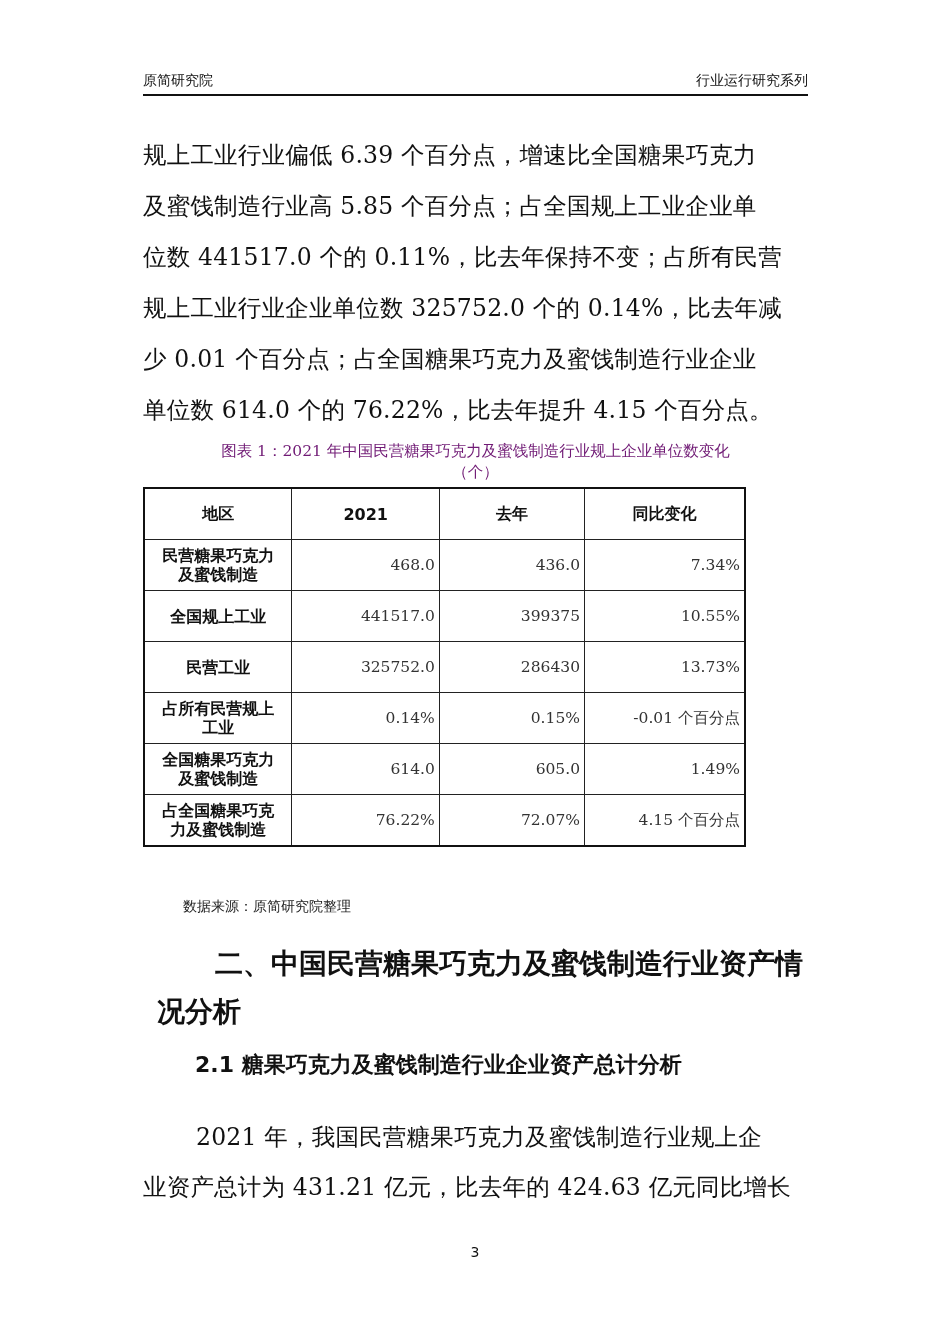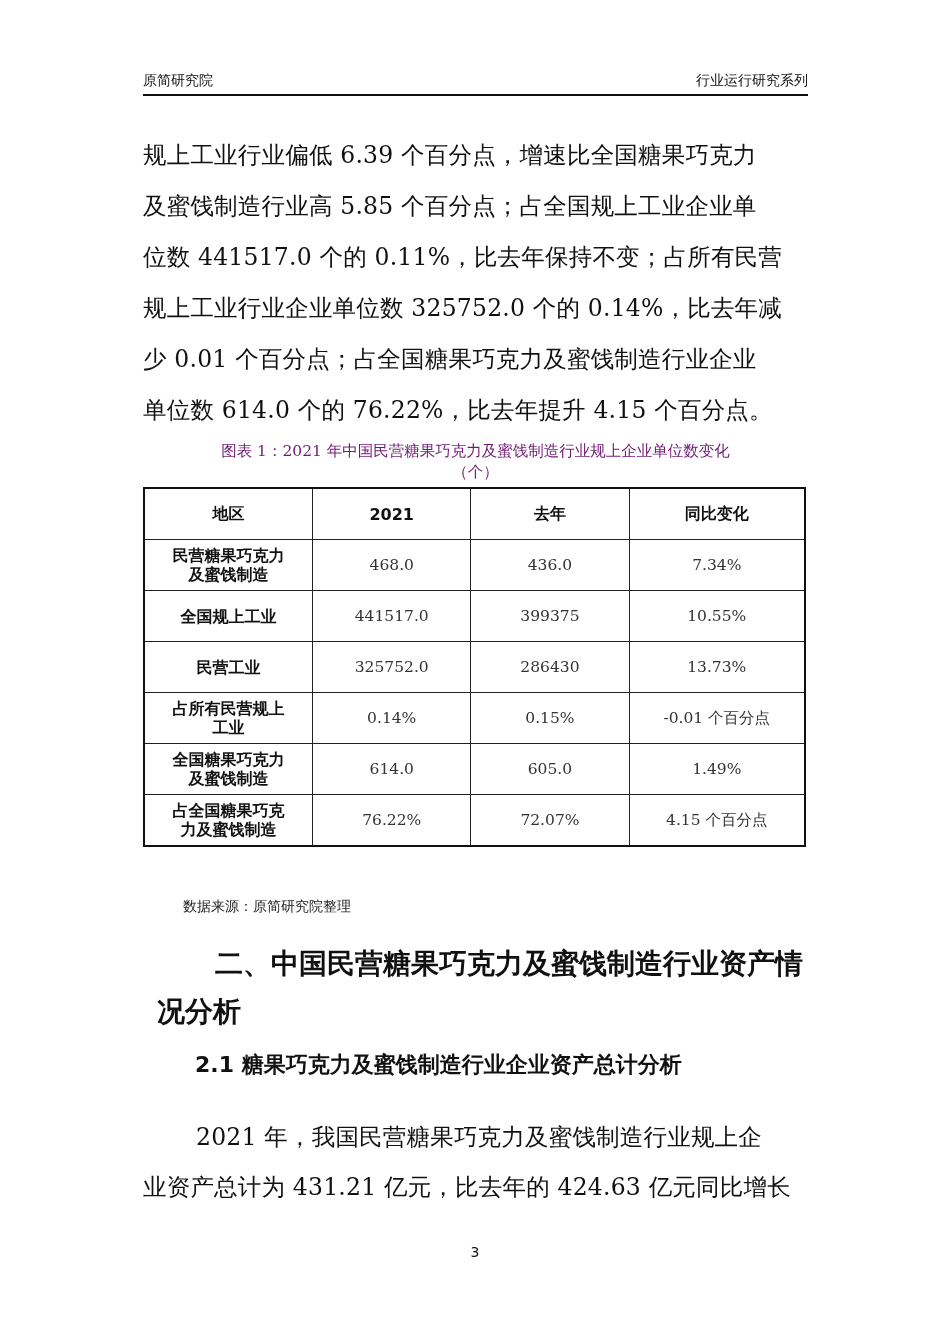--- a/index.html
+++ b/index.html
@@ -7,29 +7,29 @@
          font-family: "DejaVu Serif", "Liberation Serif", serif; color: #111; }
   .header { position: absolute; left: 143px; top: 70px; width: 665px; height: 24px;
             border-bottom: 2px solid #111; font-family: Liberation Mono, monospace;
             font-size: 14px; }
   .header .left { position: absolute; left: 0; top: 2px; }
   .header .right { position: absolute; right: 0; top: 2px; }
   .para { position: absolute; left: 143px; width: 668px; font-size: 23.5px; line-height: 51px;
           letter-spacing: 0.2px; white-space: nowrap; }
   .caption { position: absolute; left: 143px; width: 665px; text-align: center;
              font-size: 15.5px; line-height: 20px; color: #701a75; }
-  table.data { position: absolute; left: 143px; top: 487px; width: 663px; border-collapse: collapse;
+  table.data { position: absolute; left: 143px; top: 487px; width: 603px; border-collapse: collapse;
                font-size: 15.5px; }
   table.data td, table.data th { border: 1px solid #222; text-align: center; vertical-align: middle;
                padding: 0 4px; height: 50px; }
   table.data { border: 2px solid #111; }
   table.data th { font-family: "DejaVu Sans", "Liberation Sans", sans-serif; font-weight: bold; font-size: 16px; }
   table.data td.rowhead { font-family: "DejaVu Sans", "Liberation Sans", sans-serif; font-weight: bold;
                font-size: 16px; line-height: 19px; margin-top: 16px; }
-  table.data td.val { color: #333; }
+  table.data td.val { color: #333; text-align: right; }
   .source { position: absolute; left: 183px; top: 898px; font-size: 14px; color: #222; }
   .h1 { position: absolute; left: 157px; width: 668px; font-family: Liberation Serif, serif;
         font-weight: bold; font-size: 28px; line-height: 55px; }
   .h2 { position: absolute; left: 195px; top: 1050px; font-weight: bold; font-size: 22px;
         font-family: "DejaVu Sans", "Liberation Sans", sans-serif; }
   .pagenum { position: absolute; left: 0; width: 950px; top: 1244px; text-align: center;
              font-family: "DejaVu Sans", "Liberation Sans", sans-serif; font-size: 14px; }
 </style>
 </head>
 <body>

